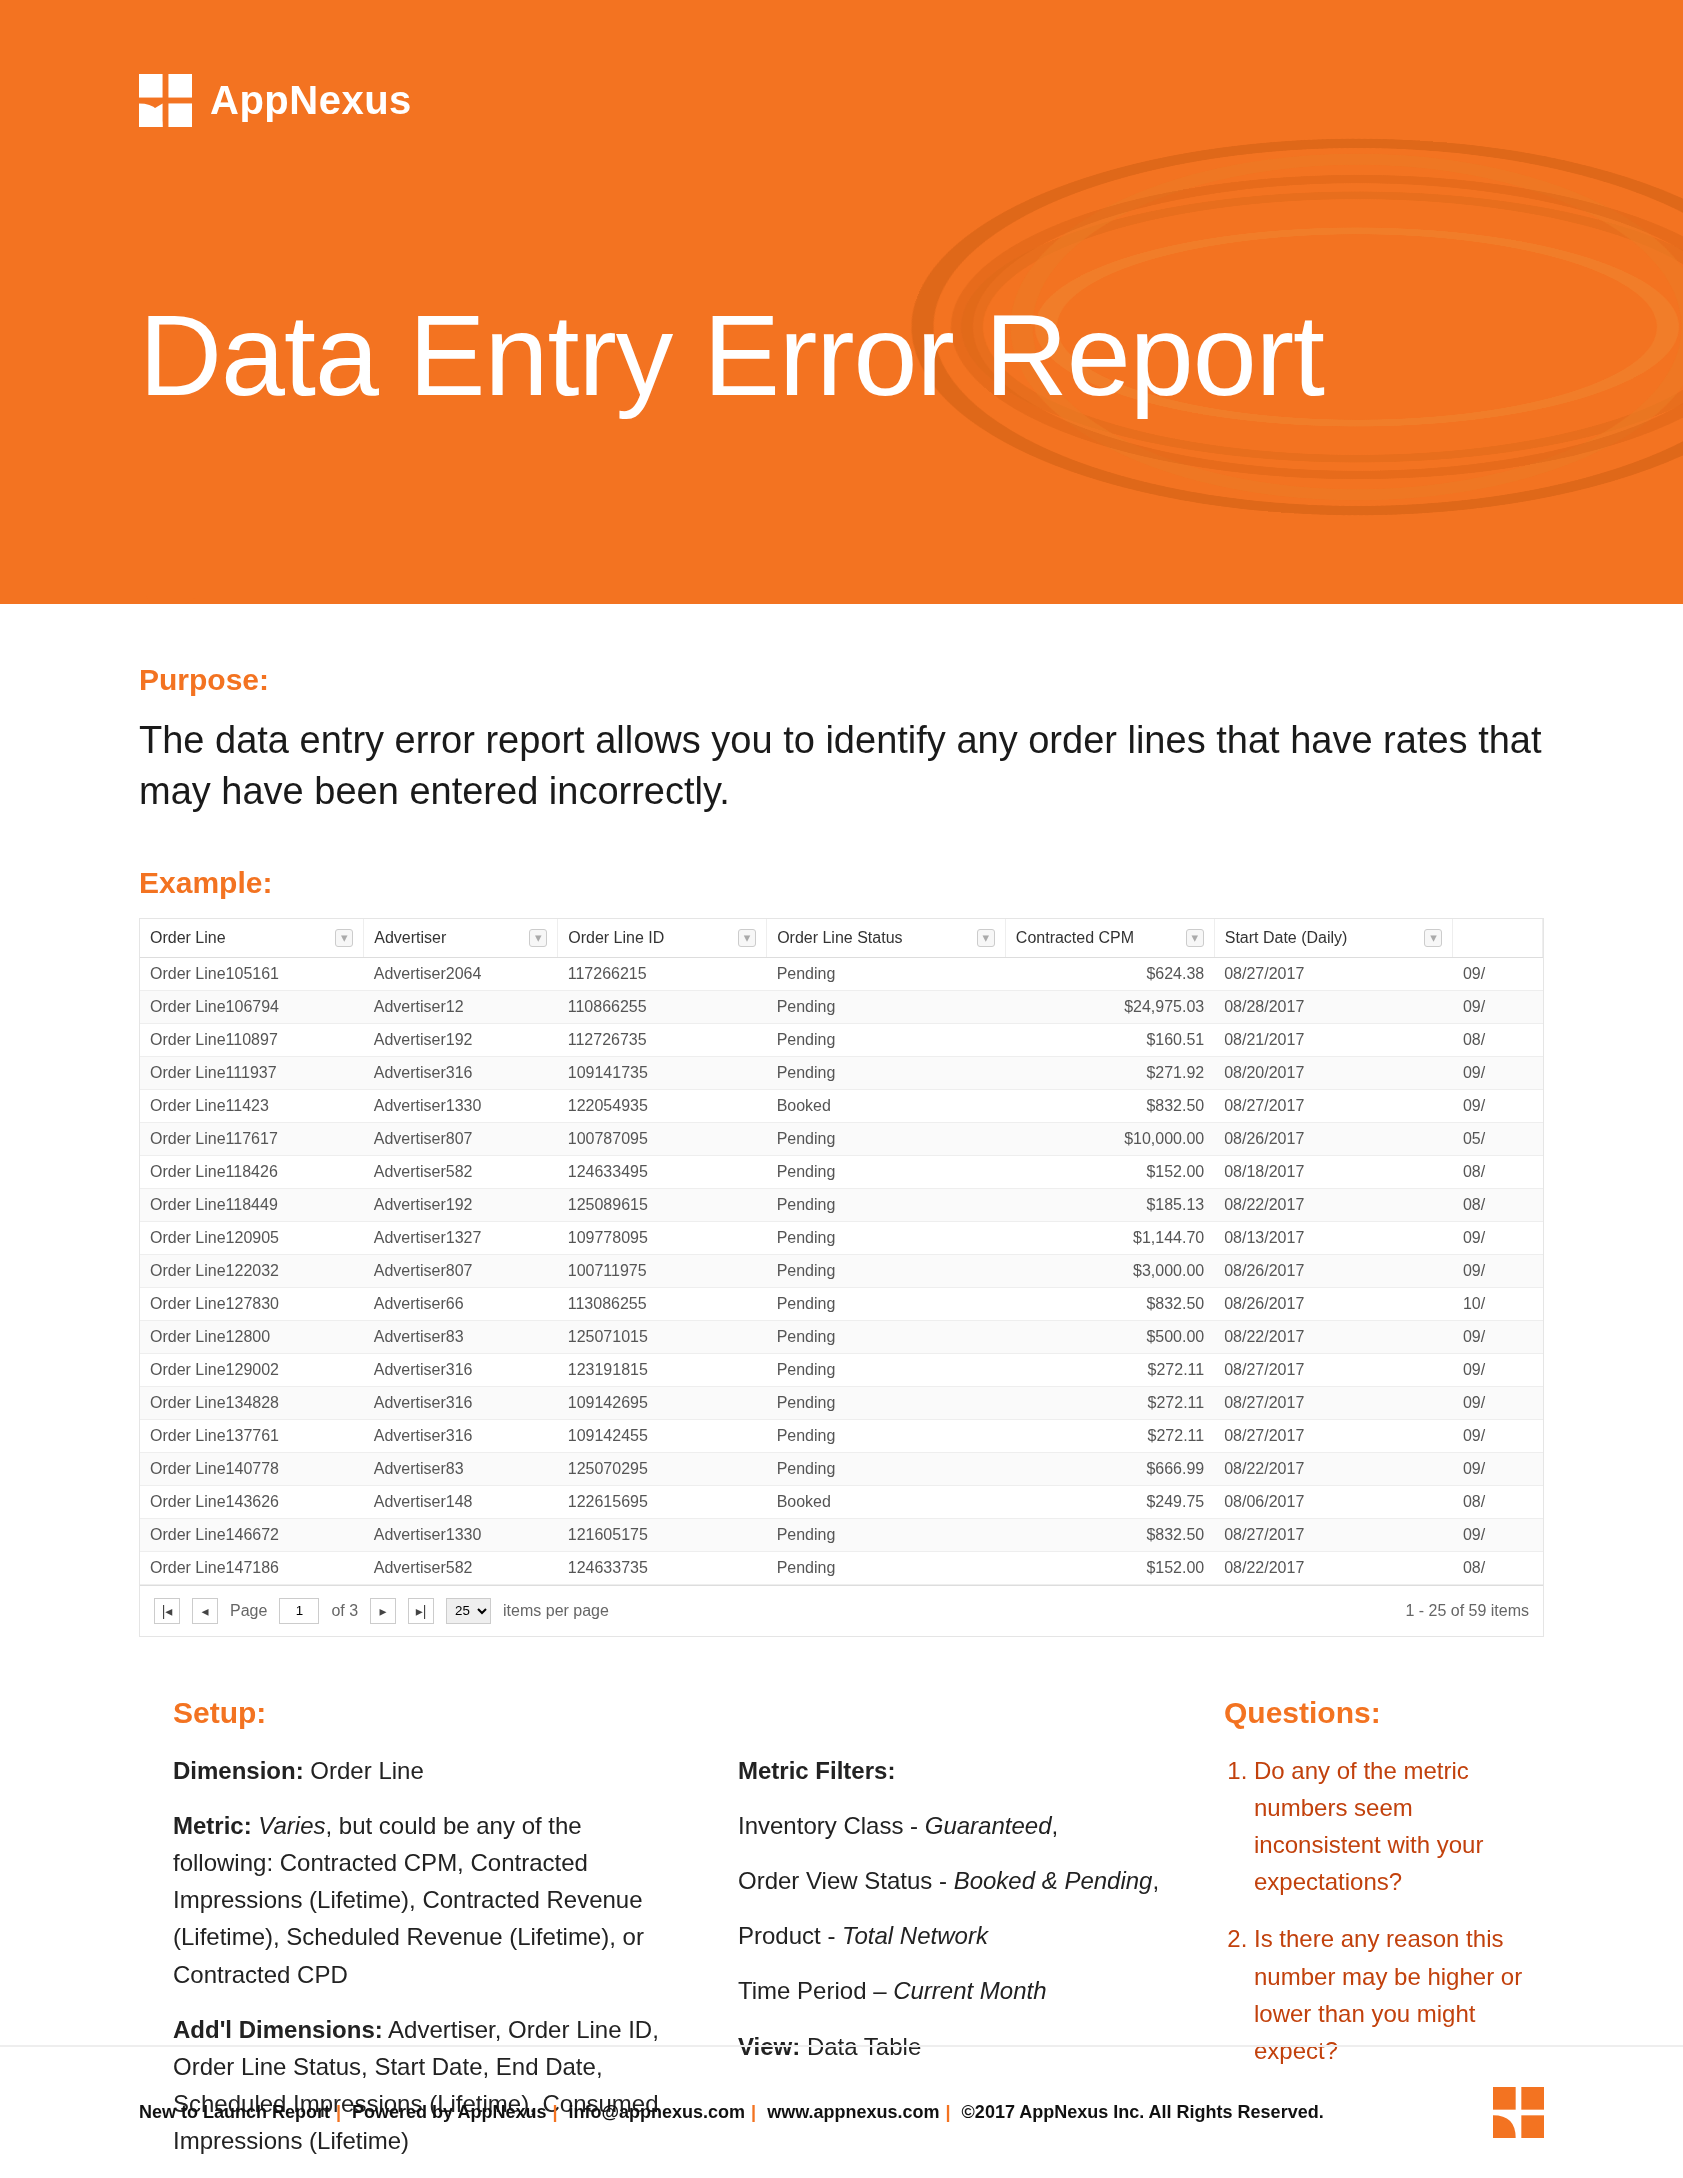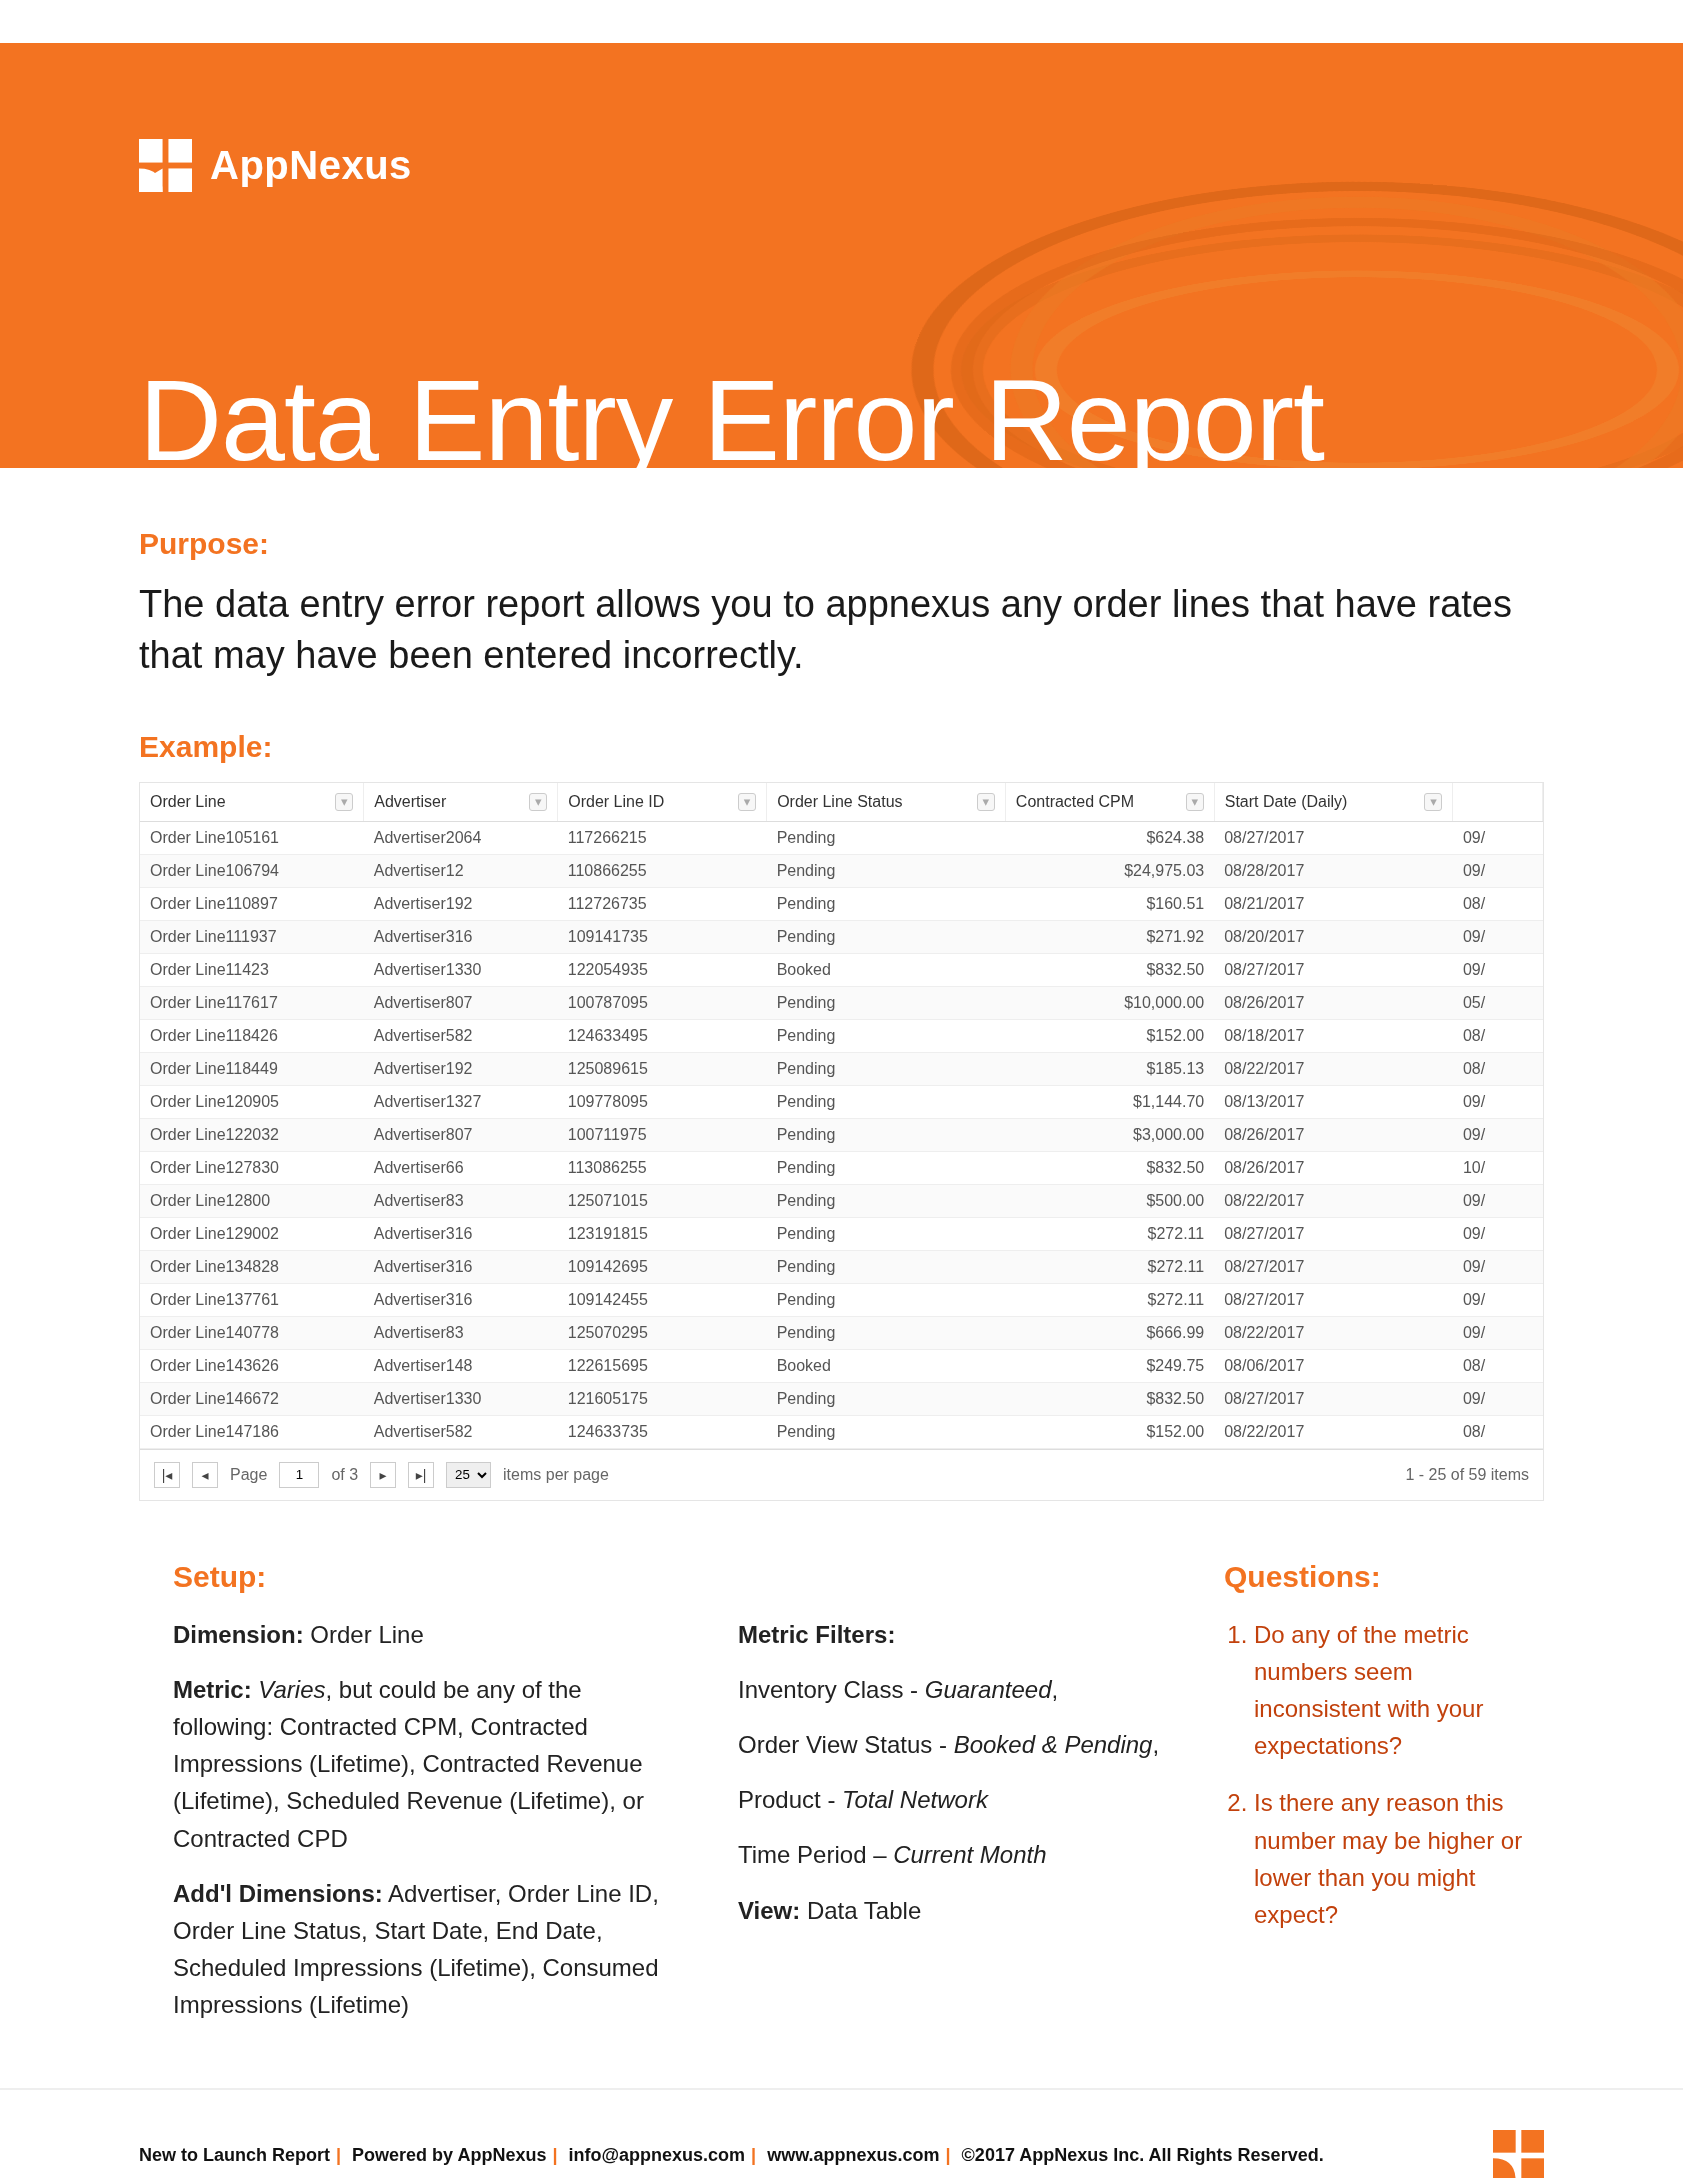--- a/index.html
+++ b/index.html
@@ -2,25 +2,24 @@
 <html><head>
 <meta charset="utf-8">
 <style>
   * { box-sizing: border-box; margin: 0; padding: 0; }
   html, body { width: 1683px; height: 2178px; background: #fff; font-family: "Helvetica Neue", Arial, sans-serif; color: #222; }
   .page { width: 1683px; height: 2178px; position: relative; }
 
   
   .hero {
     position: relative;
-    height: 425px;
+    height: 604px;
     background: #f37321;
     overflow: hidden;
-    padding: 96px 139px 0 139px;
-    margin-top: 43px;
+    padding: 74px 139px 0 139px;
   }
   .hero-art {
     position: absolute;
     right: -119px; top: -119px;
     width: 891px; height: 891px;
     opacity: 0.55;
     pointer-events: none;
   }
   .hero-art .strand {
     position: absolute;
@@ -148,21 +147,21 @@
       <path d="M0 30 Q24 30 24 54 L0 54 Z" fill="#fff"></path>
     </svg>
     <div class="logo-text">AppNexus</div>
   </div>
   <h1 class="hero-title">Data Entry Error Report</h1>
   <div class="hero-notch"></div>
 </div>
 
 <div class="body">
   <div class="section-label">Purpose:</div>
-  <div class="purpose-text">The data entry error report allows you to appnexus any order lines that have rates that may have been entered incorrectly.</div>
+  <div class="purpose-text">The data entry error report allows you to identify any order lines that have rates that may have been entered incorrectly.</div>
 
   <div class="section-label">Example:</div>
   <div class="example-wrap">
     <table class="grid">
       <thead>
         <tr>
           <th class="col-orderline"><span>Order Line</span><span class="filter">▾</span></th>
           <th class="col-adv"><span>Advertiser</span><span class="filter">▾</span></th>
           <th class="col-id"><span>Order Line ID</span><span class="filter">▾</span></th>
           <th class="col-status"><span>Order Line Status</span><span class="filter">▾</span></th>

